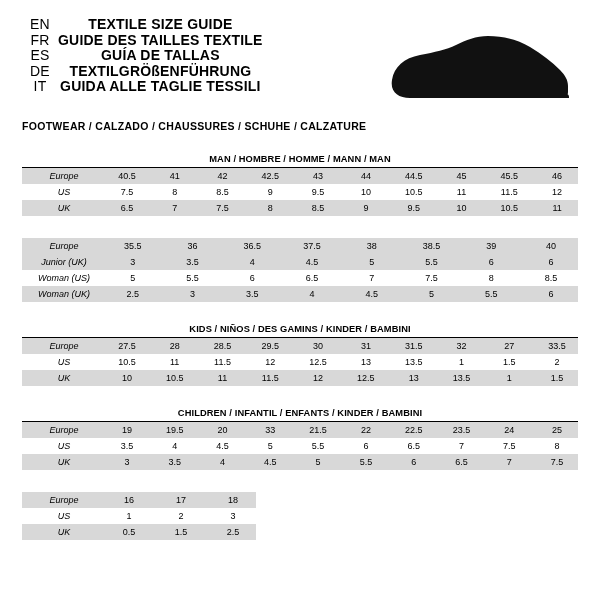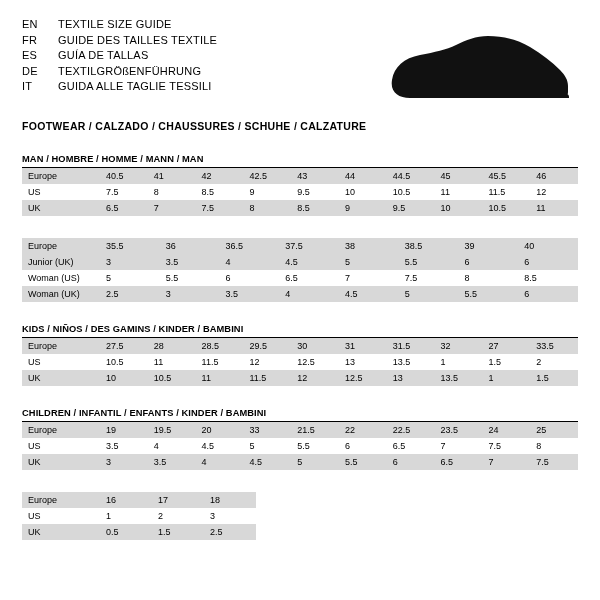--- a/index.html
+++ b/index.html
@@ -22,34 +22,35 @@
     padding: 18px 22px 0 22px;
   }
 
   
   .header {
     position: relative;
     height: 86px;
   }
   .lang-table {
     border-collapse: collapse;
-    font-size: 11px;
+    font-size: 14px;
+    text-align: center;
   }
   .lang-table td {
     padding: 0 0 2.5px 0;
     vertical-align: top;
     line-height: 13px;
     letter-spacing: 0.2px;
   }
   .lang-code {
     width: 36px;
     font-weight: normal;
   }
   .lang-title {
-    font-weight: normal;
+    font-weight: bold;
     letter-spacing: 0.3px;
     margin-left: 36px;
   }
 
   .shoe-wrap {
     position: absolute;
     right: 8px;
     top: 16px;
     width: 190px;
     height: 72px;
@@ -58,20 +59,21 @@
   .section-title {
     font-size: 10.5px;
     font-weight: bold;
     letter-spacing: 0.3px;
     margin-top: 16px;
   }
 
   
   .group {
     margin-top: 22px;
+    text-align: center;
   }
   .group-title {
     font-size: 9.3px;
     font-weight: bold;
     letter-spacing: 0.1px;
     border-bottom: 1px solid #000;
     padding-bottom: 3px;
     margin-bottom: 0;
   }
   table.sizes {
@@ -84,20 +86,21 @@
     height: 16px;
     padding: 0 0 0 6px;
     line-height: 16px;
     white-space: nowrap;
   }
   table.sizes tr.shaded td {
     background: #d8d8d8;
   }
   table.sizes td.label {
     width: 78px;
+    font-style: italic;
   }
   .group.babies table.sizes td {
     
   }
 </style>
 </head>
 <body>
 
 <div class="page">
 

